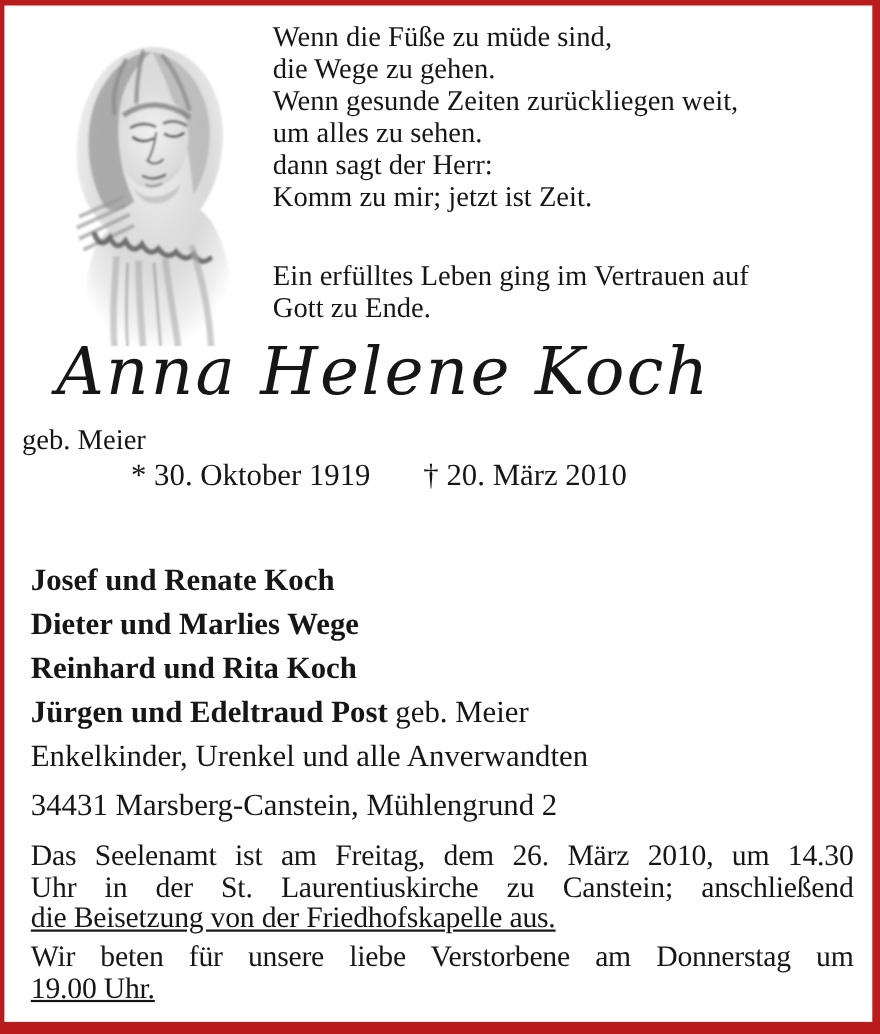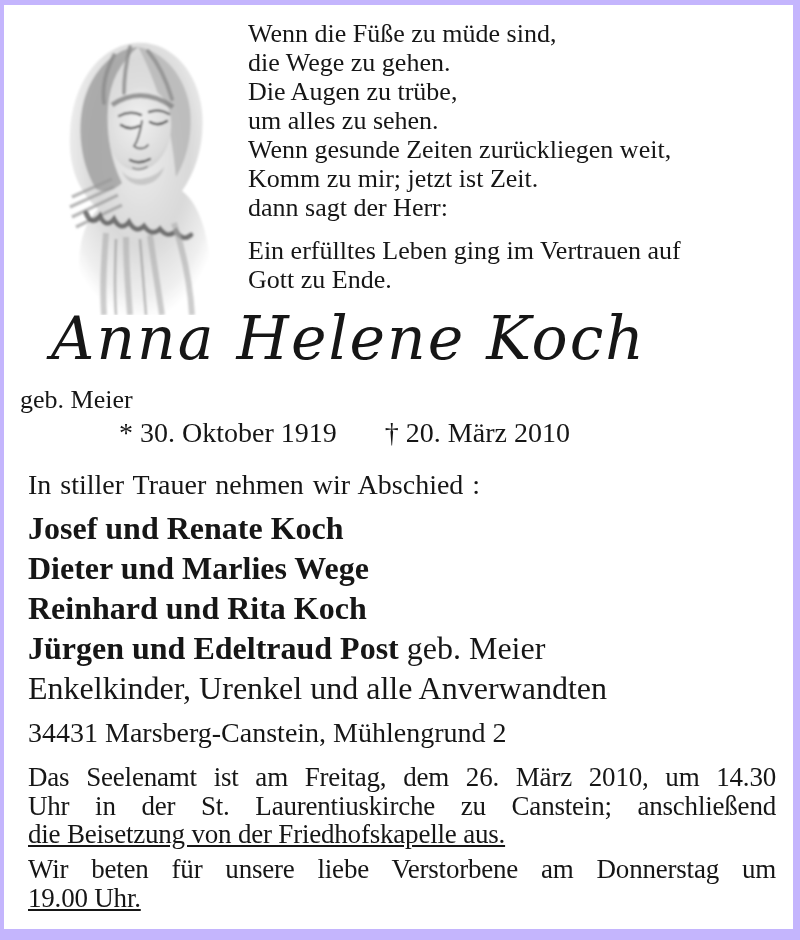--- a/index.html
+++ b/index.html
@@ -1,19 +1,19 @@
 <!DOCTYPE html>
 <html><head>
 <meta charset="utf-8">
 <style>
   html, body { margin: 0; padding: 0; background: #ffffff; }
   .page {
     position: relative;
     width: 800px; height: 940px;
-    background: #c4b5fd;
+    background: #b91c1c;
     overflow: hidden;
   }
   .sheet {
     position: absolute;
     left: 4px; top: 5px;
     width: 789px; height: 924px;
     background: #ffffff;
     color: #161616;
     font-family: "Liberation Serif", serif;
     overflow: hidden;
@@ -62,21 +62,21 @@
   
   .intro {
     position: absolute;
     left: 24px; top: 463px;
     font-size: 28px; line-height: 34px;
     word-spacing: 2px;
   }
   .mourners {
     position: absolute;
     left: 24px; top: 503px;
-    font-size: 32px; line-height: 40px;
+    font-size: 28px; line-height: 40px;
     white-space: nowrap;
   }
   .mourner-bold { font-weight: bold; }
   .address {
     position: absolute;
     left: 24px; top: 712px;
     font-size: 28px; line-height: 32px;
   }
   .service {
     position: absolute;
@@ -146,40 +146,38 @@
         <path d="M60,196 q6,14 14,3 q6,13 14,3 q7,13 15,3 q7,12 15,4 q8,11 16,3 q8,10 16,2 q7,11 15,4" stroke="#5f5f5f" stroke-width="5" fill="none" stroke-linecap="round" opacity="0.85"></path>
 
         <path d="M80,216 C 78,244 76,268 78,298 M100,220 C 100,248 102,272 104,298 M124,218 C 128,248 132,270 136,298 M148,206 C 158,236 164,264 166,298" stroke="#ababab" stroke-width="6" fill="none" opacity="0.6"></path>
         <path d="M90,222 C 89,250 88,272 90,298 M114,222 C 116,250 118,274 120,298" stroke="#8f8f8f" stroke-width="2.5" fill="none" opacity="0.6"></path>
       </g>
     </svg>
 
     <div class="poem">
       <div>Wenn die Füße zu müde sind,</div>
       <div>die Wege zu gehen.</div>
-      <div>Die Augen zu trübe,</div>
+      <div>Wenn gesunde Zeiten zurückliegen weit,</div>
       <div>um alles zu sehen.</div>
-      <div>Wenn gesunde Zeiten zurückliegen weit,</div>
+      <div>dann sagt der Herr:</div>
       <div>Komm zu mir; jetzt ist Zeit.</div>
-      <div>dann sagt der Herr:</div>
     </div>
 
     <div class="epitaph">
       <div>Ein erfülltes Leben ging im Vertrauen auf</div>
       <div>Gott zu Ende.</div>
     </div>
 
     <div class="name">Anna Helene Koch</div>
     <div class="maiden">geb. Meier</div>
     <div class="dates">
       <span>* 30. Oktober 1919</span>
       <span>† 20. März 2010</span>
     </div>
 
-    <div class="intro">In stiller Trauer nehmen wir Abschied :</div>
 
     <div class="mourners">
       <div>
         <span class="mourner-bold">Josef und Renate Koch</span><span></span>
       </div>
       <div>
         <span class="mourner-bold">Dieter und Marlies Wege</span><span></span>
       </div>
       <div>
         <span class="mourner-bold">Reinhard und Rita Koch</span><span></span>

